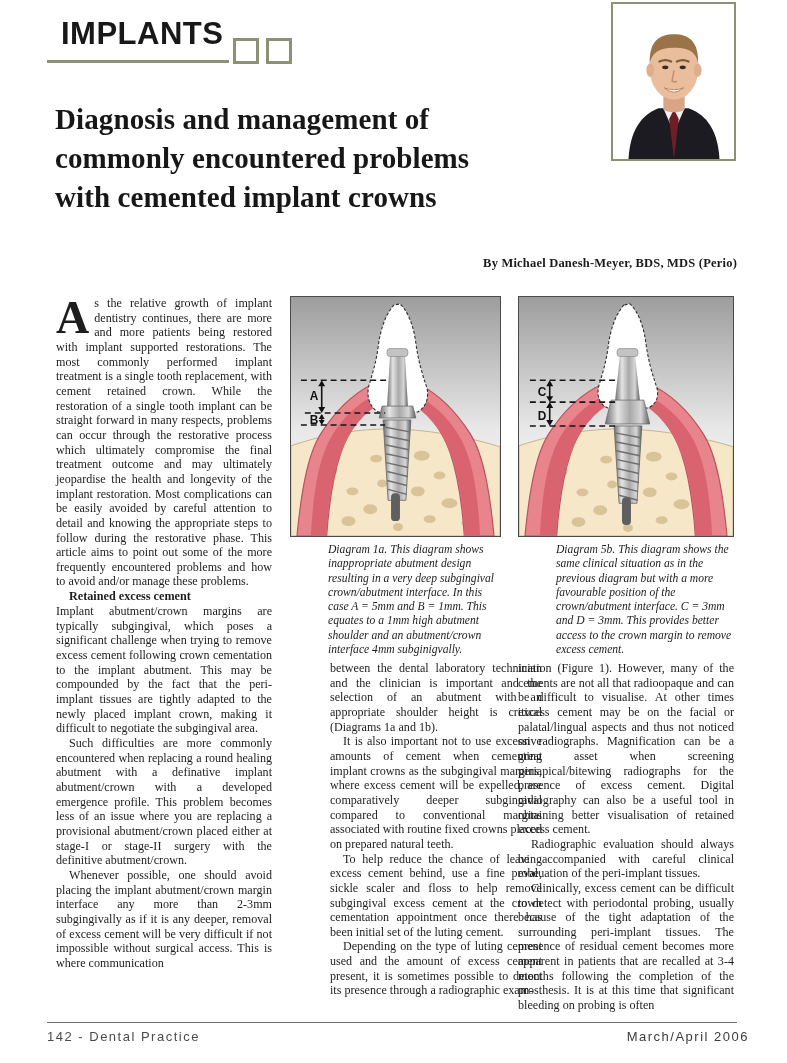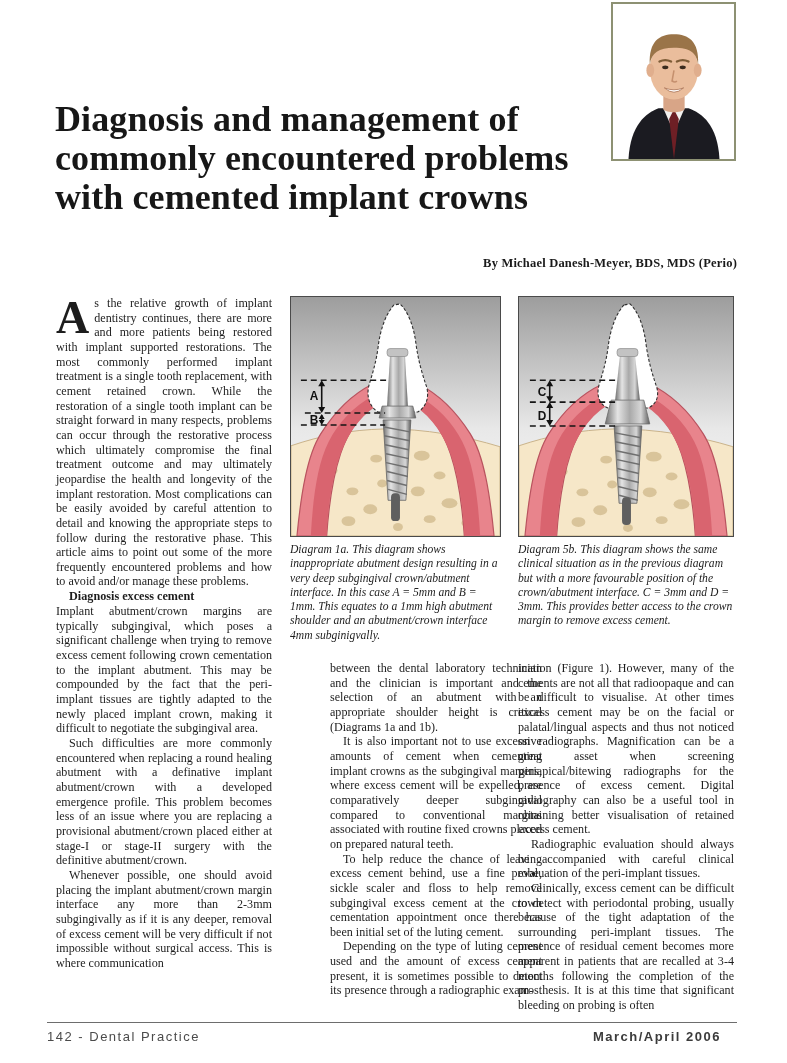--- a/index.html
+++ b/index.html
@@ -40,21 +40,21 @@
     background:#ffffff;
     overflow:hidden;
   }
   .author-photo svg { display:block; width:100%; height:100%; }
 
   
   .article-title {
     position:absolute; left:55px; top:100px; width:520px;
     font-family:"Liberation Serif", serif;
     font-weight:bold;
-    font-size:36px;
+    font-size:29px;
     line-height:39px;
     color:#171717;
     letter-spacing:0.1px;
   }
   .article-title span { display:block; }
 
   
   .byline {
     position:absolute; left:300px; top:256px; width:437px;
     text-align:right;
@@ -110,42 +110,49 @@
     border:1px solid #4a4a4a;
     display:block;
   }
   .fig-caption {
     margin-top:6px;
     font-style:italic;
     font-size:11.6px;
     line-height:14.3px;
     text-align:left;
     color:#1d1d1d;
+    margin-left:38px;
   }
 
   
   .footer-rule {
     position:absolute; left:47px; top:1022px; width:690px; height:1px;
     background:#6d6d6d;
   }
   .footer-left, .footer-right {
     position:absolute; top:1029px;
     font-family:"Liberation Sans", sans-serif;
     font-size:13px;
     letter-spacing:1.5px;
     color:#4b4b4b;
   }
   .footer-left { left:47px; }
-  .footer-right { right:66px; font-weight:bold; color:#3b3b3b; }
+  .footer-right { right:38px; font-weight:normal; color:#3b3b3b; }
 </style>
 </head>
 <body>
 
 <div class="page">
 
+  <div class="masthead">
+    <div class="masthead-rule"></div>
+    <div class="masthead-word">IMPLANTS</div>
+    <div class="masthead-box mb1"></div>
+    <div class="masthead-box mb2"></div>
+  </div>
 
   <div class="author-photo">
     <svg viewBox="0 0 125 159" preserveAspectRatio="none">
       <rect x="0" y="0" width="125" height="159" fill="#ffffff"></rect>
 
       <path d="M16 159 C18 124 34 112 47 107 L78 107 C92 112 108 124 110 159 Z" fill="#1b1b21"></path>
 
       <path d="M52 107 L63 132 L74 107 L70 104 L56 104 Z" fill="#f2f0ee"></path>
 
       <path d="M62 110 L58 118 L63 159 L68 118 L64 110 Z" fill="#6e1f25"></path>
@@ -176,21 +183,21 @@
     <span>commonly encountered problems</span>
     <span>with cemented implant crowns</span>
   </h1>
 
   <div class="byline">
     <span>By Michael Danesh-Meyer, BDS, MDS (Perio)</span>
   </div>
 
   <div class="col" id="col1">
     <p class="noind"><span class="dropcap">A</span><span>s the relative growth of implant dentistry continues, there are more and more patients being restored with implant supported restorations. The most commonly performed implant treatment is a single tooth replacement, with cement retained crown. While the restoration of a single tooth implant can be straight forward in many respects, problems can occur through the restorative process which ultimately compromise the final treatment outcome and may ultimately jeopardise the health and longevity of the implant restoration. Most complications can be easily avoided by careful attention to detail and knowing the appropriate steps to follow during the restorative phase. This article aims to point out some of the more frequently encountered problems and how to avoid and/or manage these problems.</span></p>
-    <p class="subhead">Diagnosis excess cement</p>
+    <p class="subhead">Retained excess cement</p>
     <p class="noind">Implant abutment/crown margins are typically subgingival, which poses a significant challenge when trying to remove excess cement following crown cementation to the implant abutment. This may be compounded by the fact that the peri-implant tissues are tightly adapted to the newly placed implant crown, making it difficult to negotiate the subgingival area.</p>
     <p>Such difficulties are more commonly encountered when replacing a round healing abutment with a definative implant abutment/crown with a developed emergence profile. This problem becomes less of an issue where you are replacing a provisional abutment/crown placed either at stage-I or stage-II surgery with the definitive abutment/crown.</p>
     <p>Whenever possible, one should avoid placing the implant abutment/crown margin interface any more than 2-3mm subgingivally as if it is any deeper, removal of excess cement will be very difficult if not impossible without surgical access. This is where communication</p>
   </div>
 
   <figure class="figure" id="fig1">
     <svg class="fig-img" viewBox="0 0 211 241" preserveAspectRatio="none">
       <defs>
         <linearGradient id="bg1" x1="0" y1="0" x2="0" y2="1">
           <stop offset="0%" stop-color="#9d9d9d"></stop>

